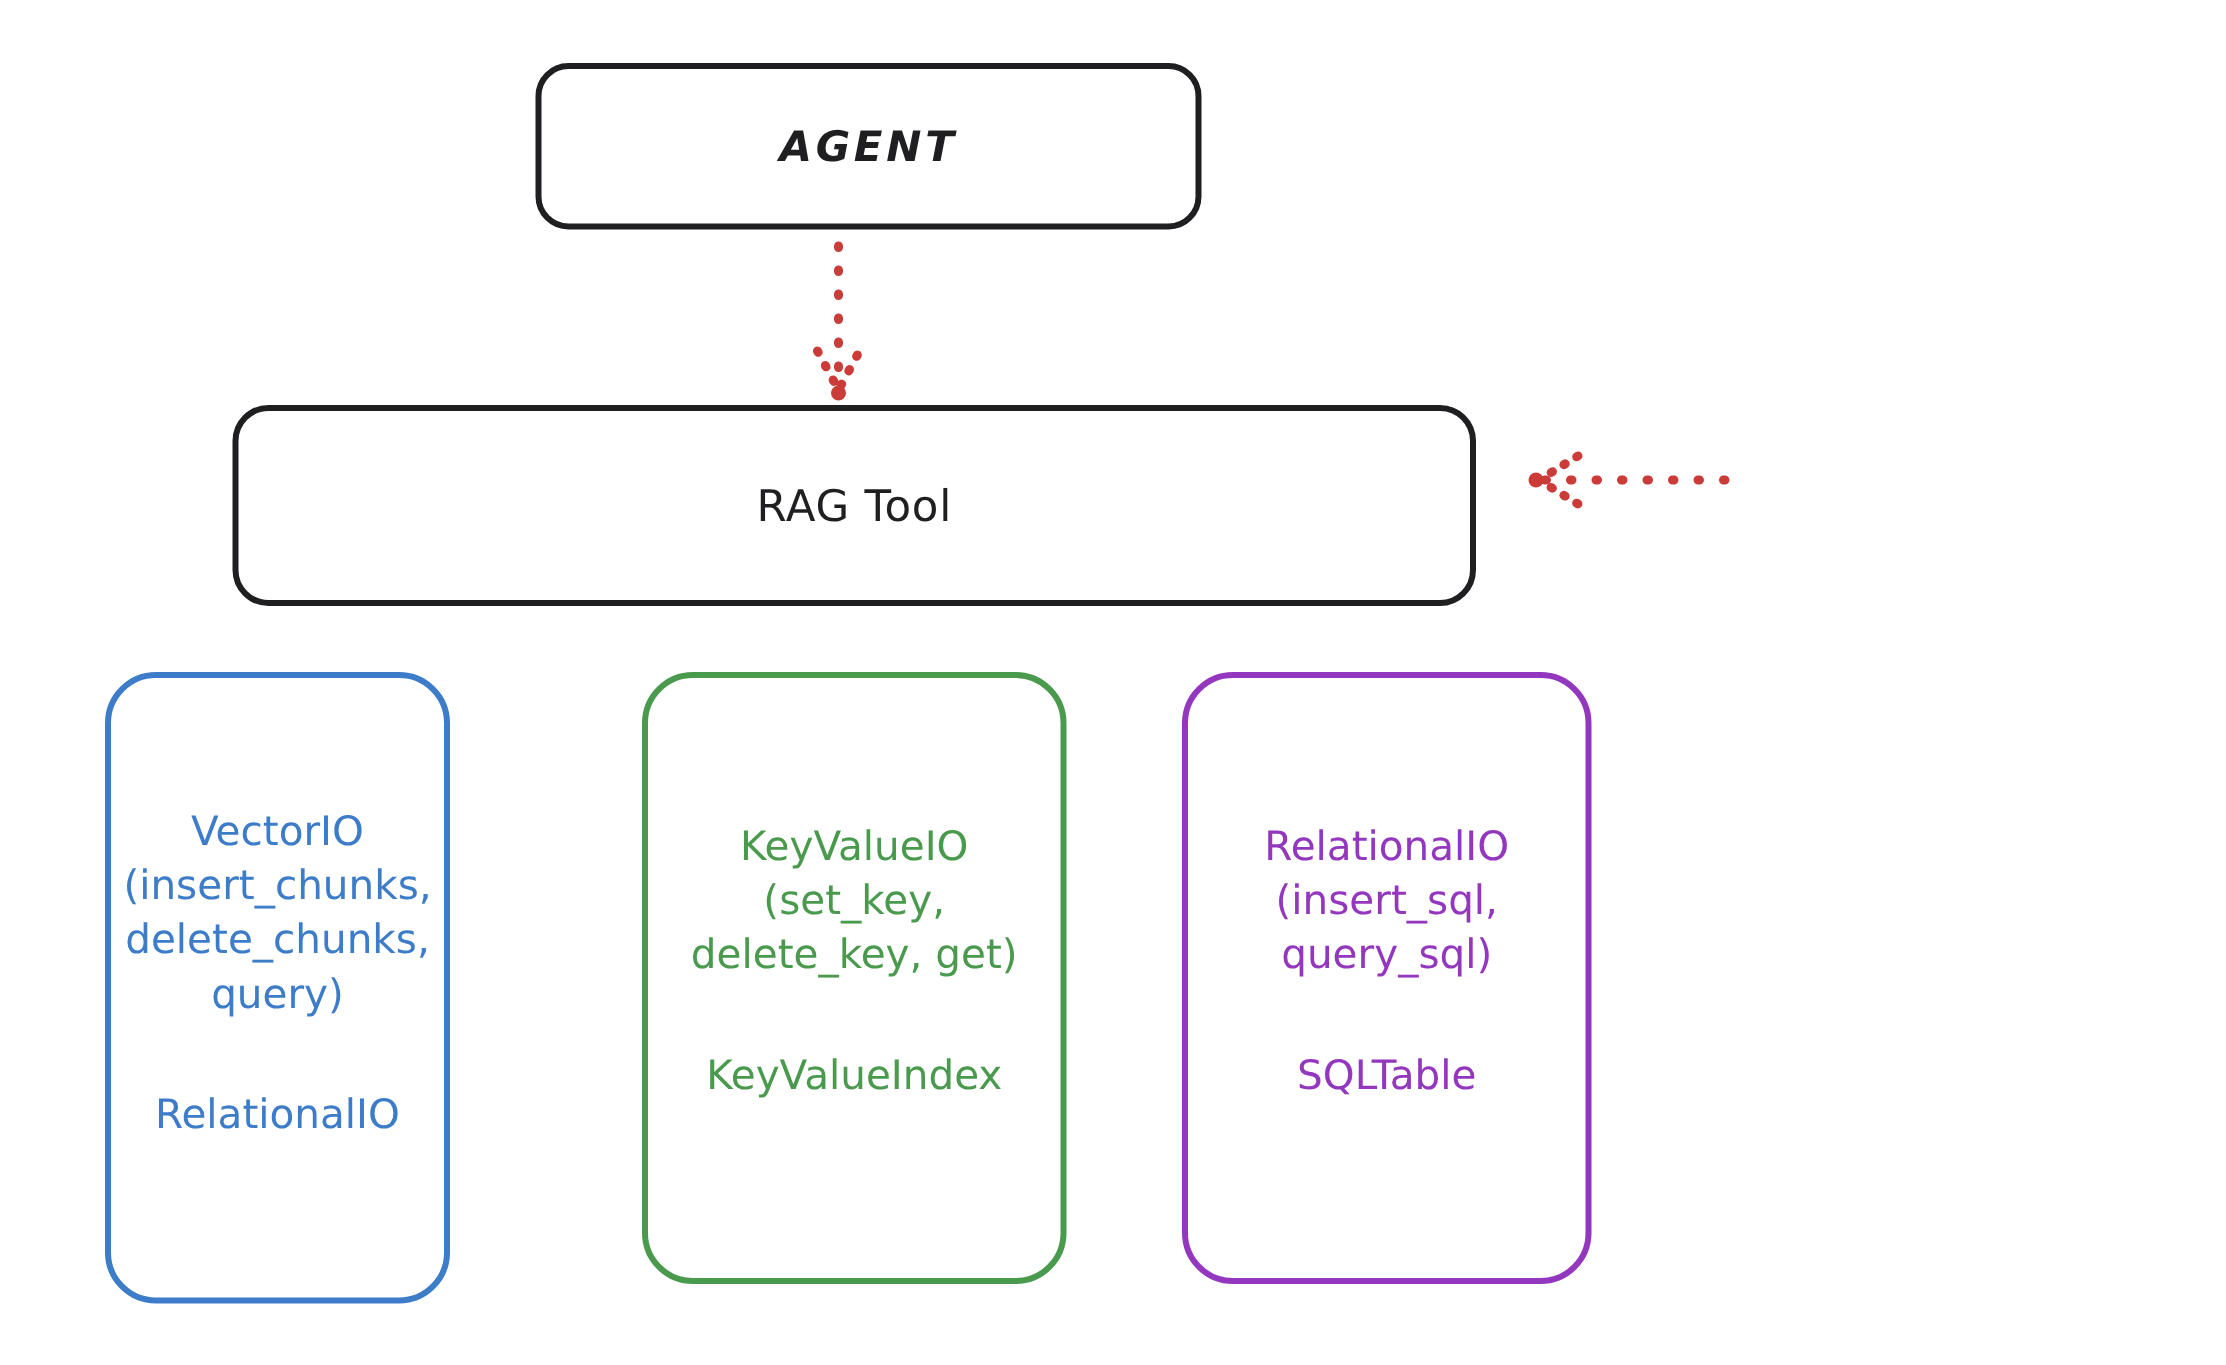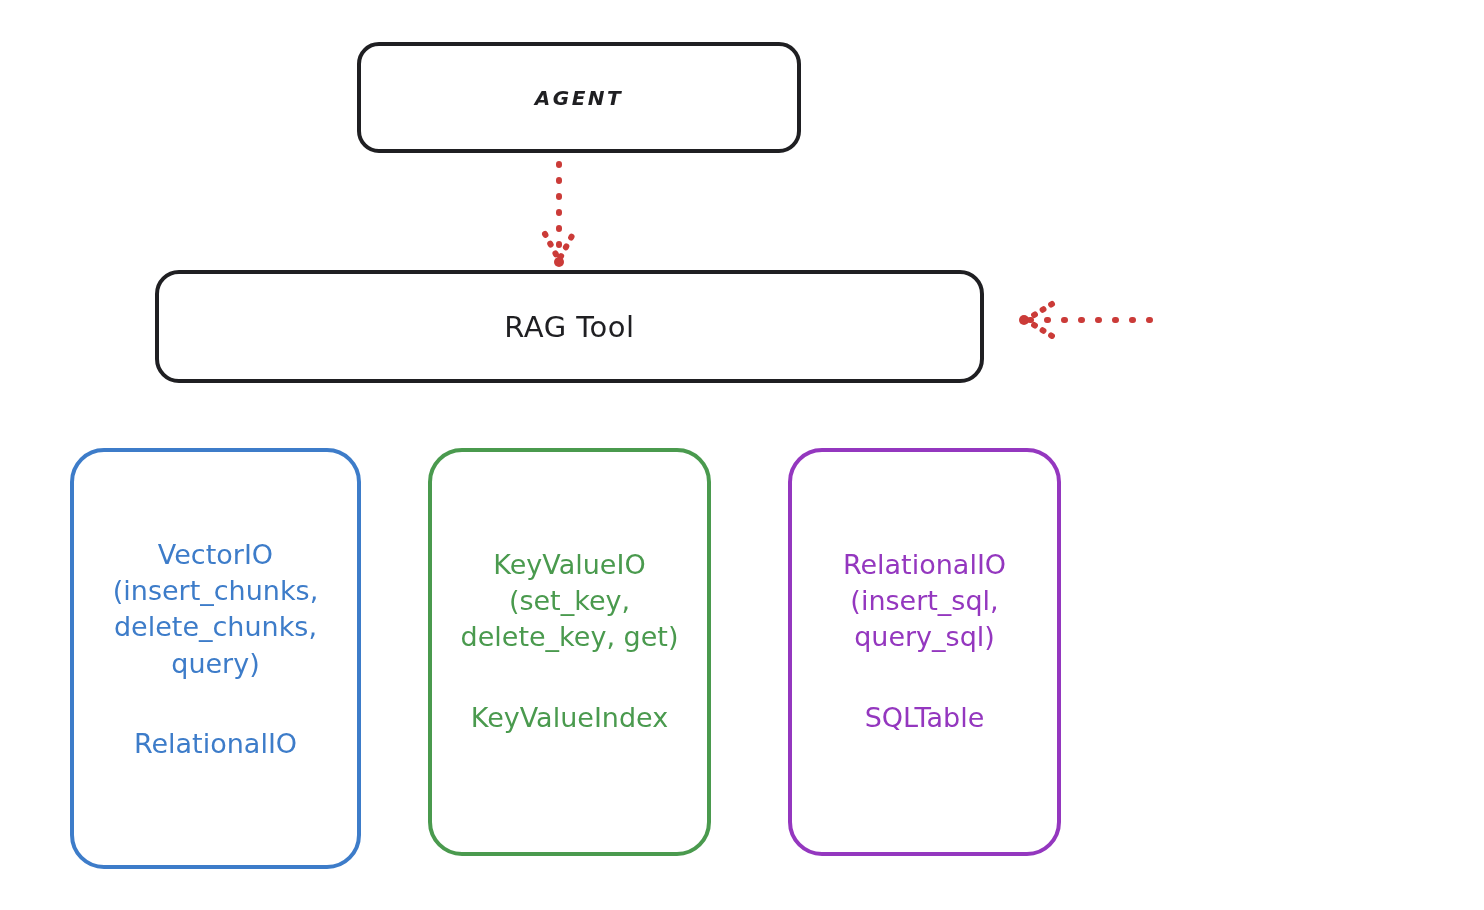--- a/index.html
+++ b/index.html
@@ -32,54 +32,54 @@
   #agent-node {
     left: 357px;
     top: 42px;
     width: 444px;
     height: 111px;
     border: 4px solid #1f1f22;
     border-radius: 22px;
   }
   #agent-label {
     font-family: "DejaVu Sans", sans-serif;
-    font-size: 20px;
+    font-size: 28px;
     font-style: italic;
     font-weight: 700;
     letter-spacing: 2.5px;
     color: #1f1f22;
   }
 
   
   #ragtool-node {
     left: 155px;
     top: 270px;
     width: 829px;
-    height: 113px;
+    height: 134px;
     border: 4px solid #1f1f22;
     border-radius: 24px;
   }
   #ragtool-label {
     font-size: 29px;
     font-weight: 500;
     color: #1f1f22;
     letter-spacing: 0.5px;
   }
 
   
   .store {
     border-width: 4px;
     border-style: solid;
     border-radius: 34px;
     padding: 0 10px;
   }
   #store-vector {
     left: 70px;
     top: 448px;
-    width: 291px;
+    width: 230px;
     height: 421px;
     border-color: #3d7cc9;
     justify-content: flex-start;
     padding-top: 85px;
   }
   #store-keyvalue {
     left: 428px;
     top: 448px;
     width: 283px;
     height: 408px;

